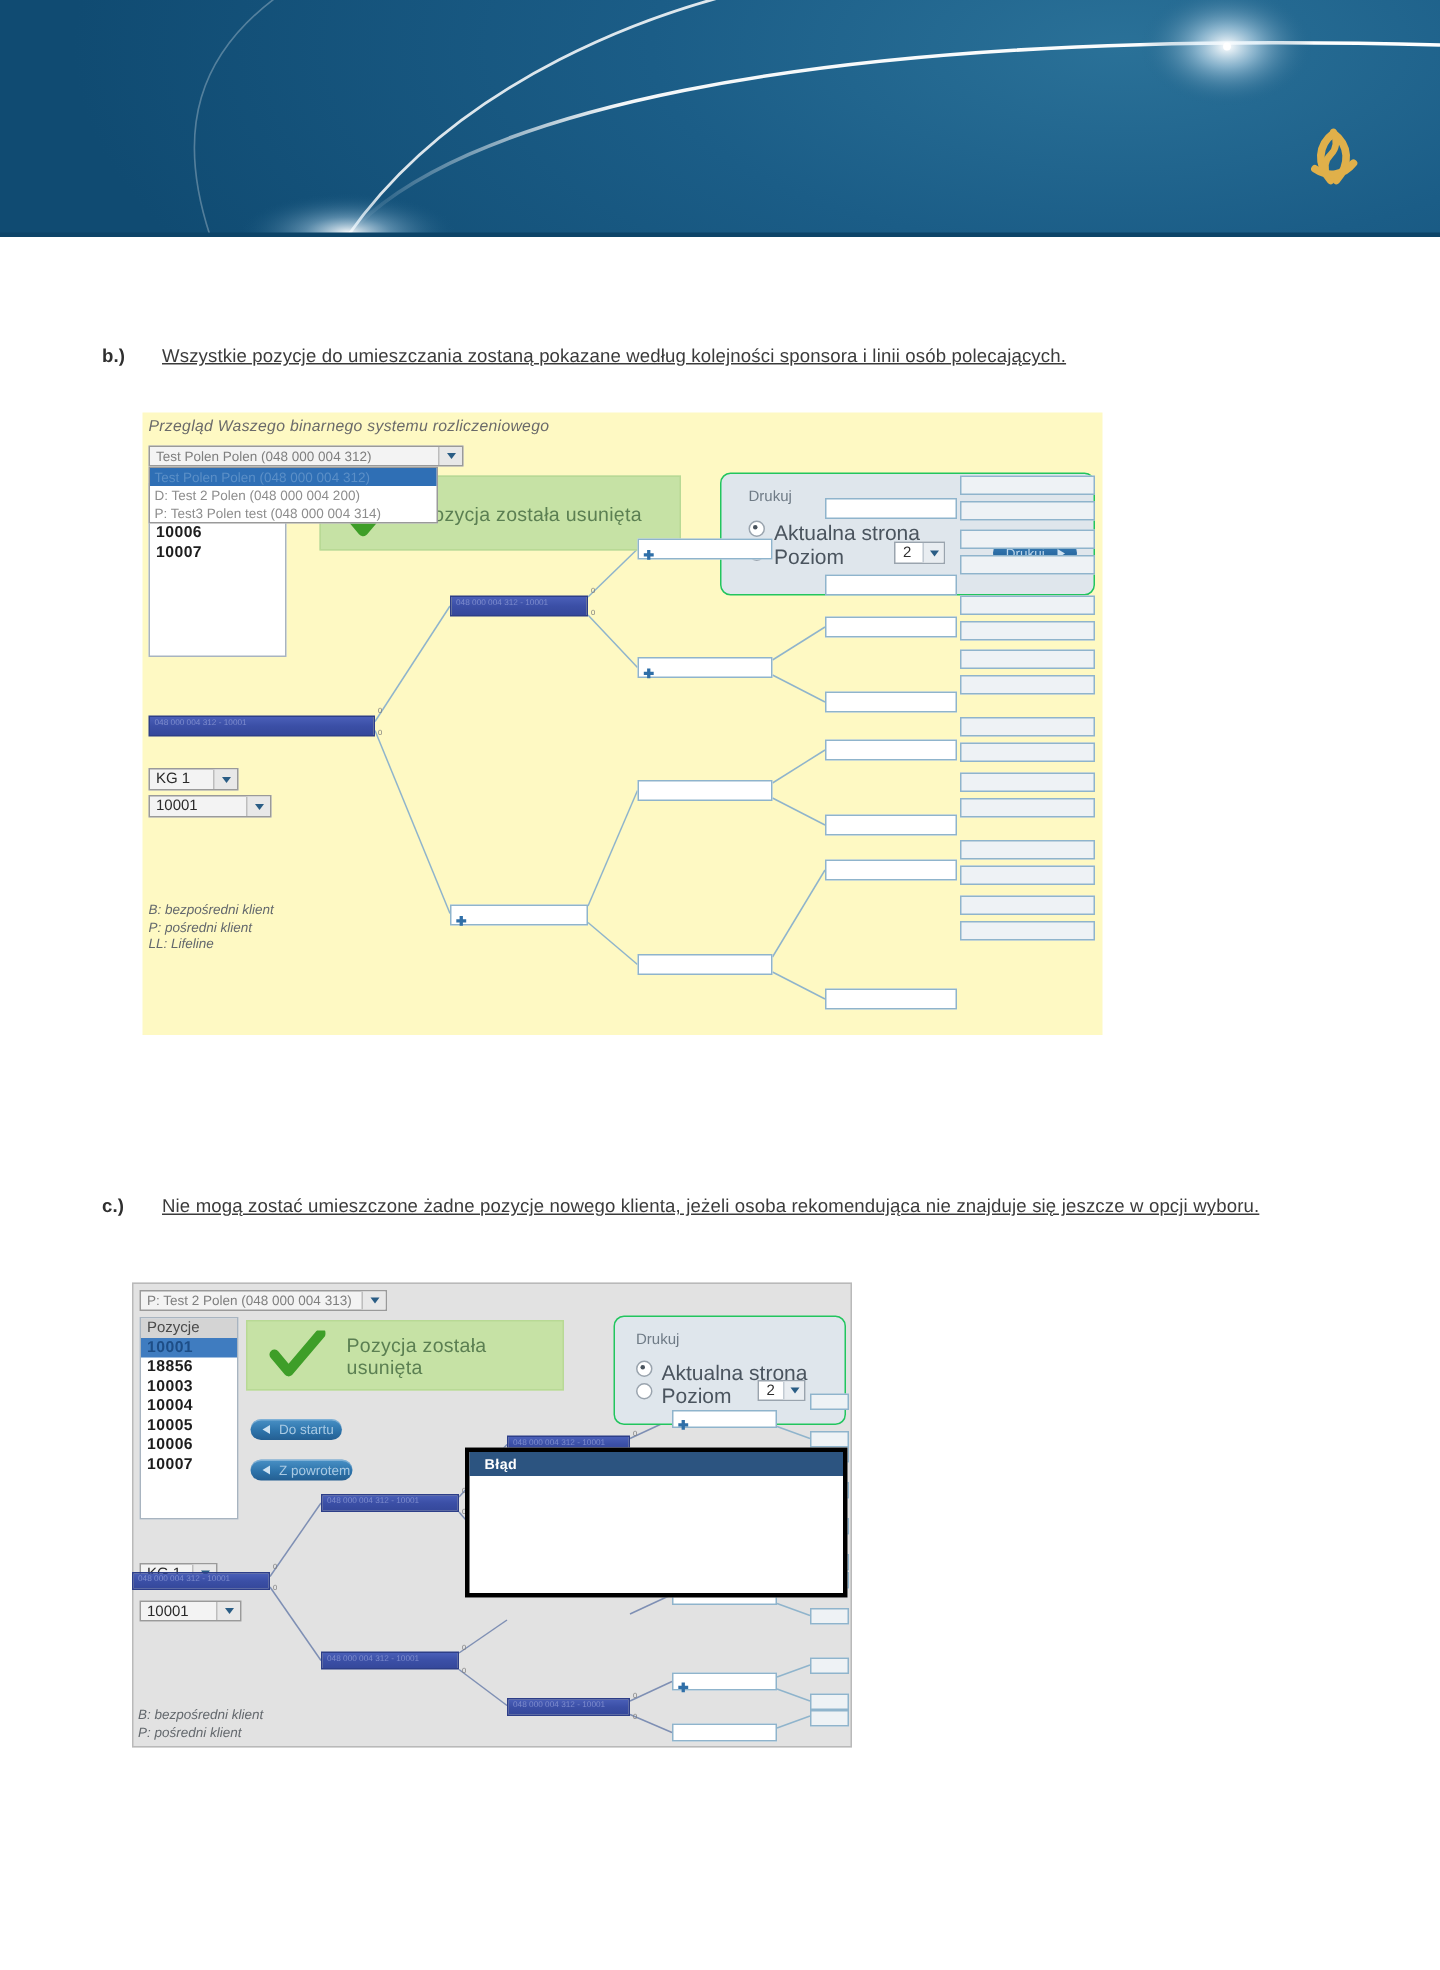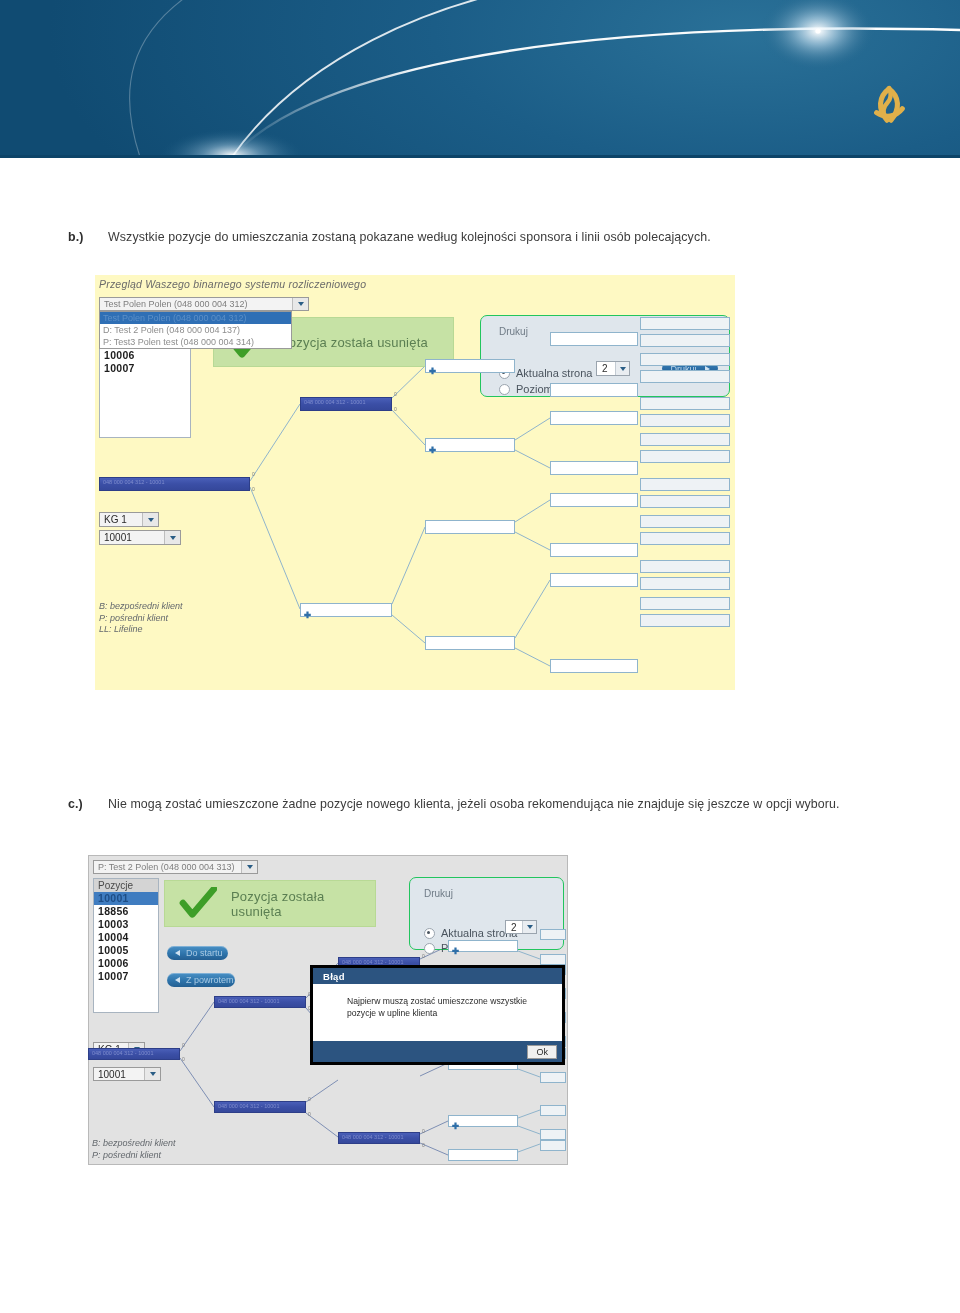--- a/index.html
+++ b/index.html
@@ -35,21 +35,21 @@
   }
 
   
   .para{
     position:absolute;font-size:12.4px;color:#3b3b3b;line-height:19px;
     letter-spacing:.1px;
   }
   .para .marker{
     position:absolute;left:0;top:0;font-weight:bold;color:#2f2f2f;
   }
-  .para .ptext{display:block;margin-left:40px;}
+  .para .ptext{display:block;margin-left:40px;text-decoration:underline;}
   #para-b{left:68px;top:228px;width:860px;}
   #para-c{left:68px;top:795px;width:860px;text-align:justify;}
 
   
   .shot{position:absolute;background:#fef9c3;}
   #shot1{left:95px;top:275px;width:640px;height:415px;}
   #shot2{left:88px;top:855px;width:480px;height:310px;background:#e2e2e2;}
 
   .shot-title{
     position:absolute;font-style:italic;font-size:10.5px;color:#6a6a6a;
@@ -100,21 +100,21 @@
   .success .smsg{
     font-size:13px;color:#5b7f52;margin-left:12px;letter-spacing:.2px;
   }
 
   
   .printpanel{
     position:absolute;background:#dfe6ec;border:1px solid #22c55e;border-radius:7px;
     box-sizing:border-box;
   }
   .printpanel .ptitle{position:absolute;font-size:10px;color:#6f7b86;}
-  .radio-row{position:absolute;display:flex;align-items:center;font-size:11px;color:#4a545e;margin-top:20px;}
+  .radio-row{position:absolute;display:flex;align-items:flex-start;font-size:14px;color:#4a545e;}
   .radio{
     width:9px;height:9px;border:1px solid #9aa4ae;border-radius:50%;
     background:#fff;margin-right:6px;position:relative;flex:none;
   }
   .radio.on:after{
     content:"";position:absolute;left:2px;top:2px;width:3px;height:3px;border-radius:50%;background:#4a545e;
   }
   .lvlsel{
     position:absolute;border:1px solid #9aa4ae;background:#fff;box-sizing:border-box;
     display:flex;align-items:center;font-size:10px;color:#2d2d2d;
@@ -282,21 +282,21 @@
 
   <div class="combo" style="left:4px;top:22px;width:210px;height:14px;">
     <span class="cval">Test Polen Polen (048 000 004 312)</span>
     <span class="carrow">
         <i class="arrow-dn"></i>
       </span>
   </div>
 
   <div class="dd-open" style="left:4px;top:36px;width:193px;height:38px;">
     <div class="opt sel">Test Polen Polen (048 000 004 312)</div>
-    <div class="opt">D: Test 2 Polen (048 000 004 137)</div>
+    <div class="opt">D: Test 2 Polen (048 000 004 200)</div>
     <div class="opt">P: Test3 Polen test (048 000 004 314)</div>
   </div>
 
   <div class="printpanel" style="left:385px;top:40px;width:250px;height:82px;">
     <div class="ptitle" style="left:18px;top:10px;">Drukuj</div>
     <div class="radio-row" style="left:18px;top:31px;">
       <span class="radio on"></span>
       <span>Aktualna strona</span>
     </div>
     <div class="radio-row" style="left:18px;top:47px;">
@@ -580,23 +580,19 @@
   <div class="node-empty gray" style="left:452px;top:157px;width:26px;height:11px;"></div>
   <div class="node-empty gray" style="left:452px;top:181px;width:26px;height:11px;"></div>
   <div class="node-empty gray" style="left:452px;top:193px;width:26px;height:11px;"></div>
   <div class="node-empty gray" style="left:452px;top:217px;width:26px;height:11px;"></div>
   <div class="node-empty gray" style="left:452px;top:250px;width:26px;height:11px;"></div>
   <div class="node-empty gray" style="left:452px;top:274px;width:26px;height:11px;"></div>
   <div class="node-empty gray" style="left:452px;top:285px;width:26px;height:11px;"></div>
 
   <div class="dlg" style="left:222px;top:110px;width:255px;height:100px;">
     <div class="dhdr">Błąd</div>
-    <div class="dbody">Najpierw muszą zostać umieszczone wszystkie pozycje w upline klienta</div>
-    <div class="dfoot">
-      <button class="okbtn">Ok</button>
-    </div>
   </div>
 
   <div class="legend" style="left:4px;top:283px;">
     <div>B: bezpośredni klient</div>
     <div>P: pośredni klient</div>
   </div>
 </div>
 
 </body></html>

